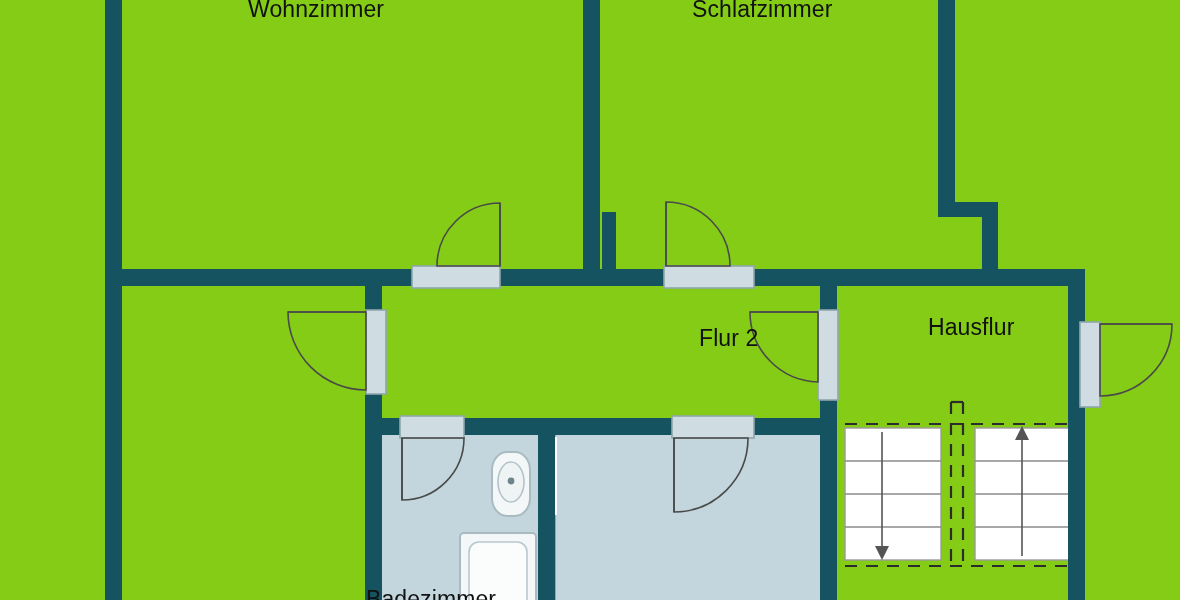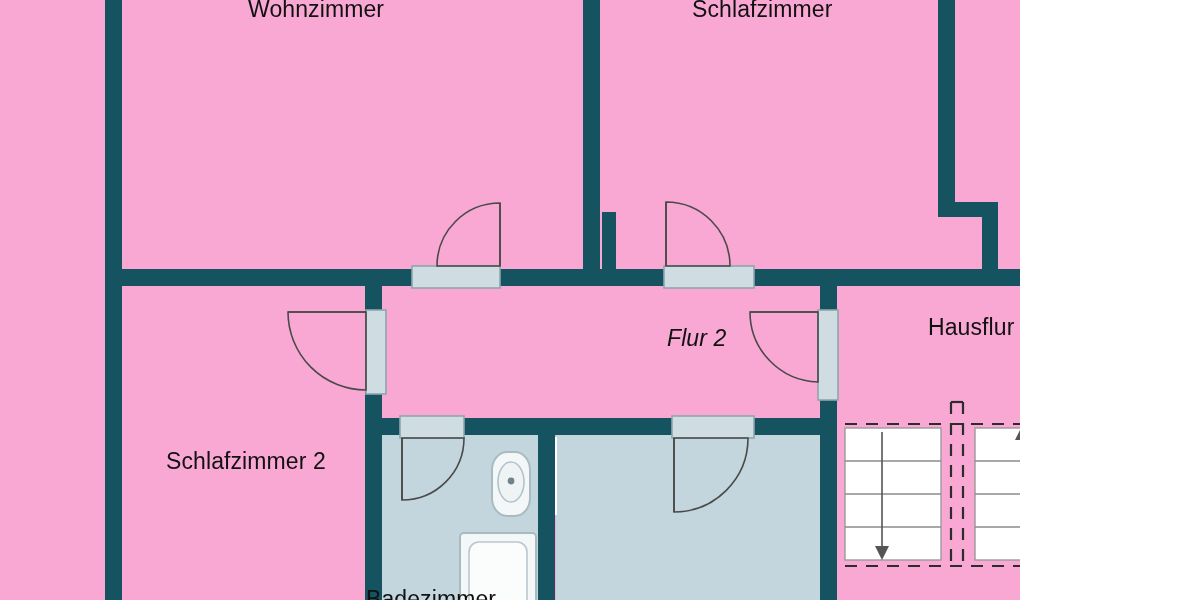--- a/index.html
+++ b/index.html
@@ -2,23 +2,23 @@
 <html><head>
 <meta charset="utf-8">
 <style>
   html, body {
     margin: 0;
     padding: 0;
     background: #ffffff;
   }
   #plan-root {
     position: relative;
-    width: 1020px;
+    width: 1180px;
     height: 600px;
-    background: #f9a8d4;
+    background: #84cc16;
     overflow: hidden;
     font-family: "Liberation Sans", sans-serif;
   }
   #floorplan-svg {
     position: absolute;
     top: 0;
     left: 0;
     width: 1200px;
     height: 600px;
     display: block;
@@ -165,19 +165,18 @@
 
     </g>
   </svg>
 
   <div class="room-label" style="left:248px; top:-4px;">Wohnzimmer</div>
 
   <div class="room-label" style="left:692px; top:-4px;">Schlafzimmer</div>
 
   <div class="room-label" style="left:928px; top:314px;">Hausflur</div>
 
-  <div class="room-label" style="left:667px; top:325px;font-style:italic;">Flur 2</div>
+  <div class="room-label" style="left:699px; top:325px;">Flur 2</div>
 
-  <div class="room-label" style="left:166px; top:448px;">Schlafzimmer 2</div>
 
   <div class="room-label" style="left:366px; top:586px;">Badezimmer</div>
 
 </div>
 
 </body></html>

